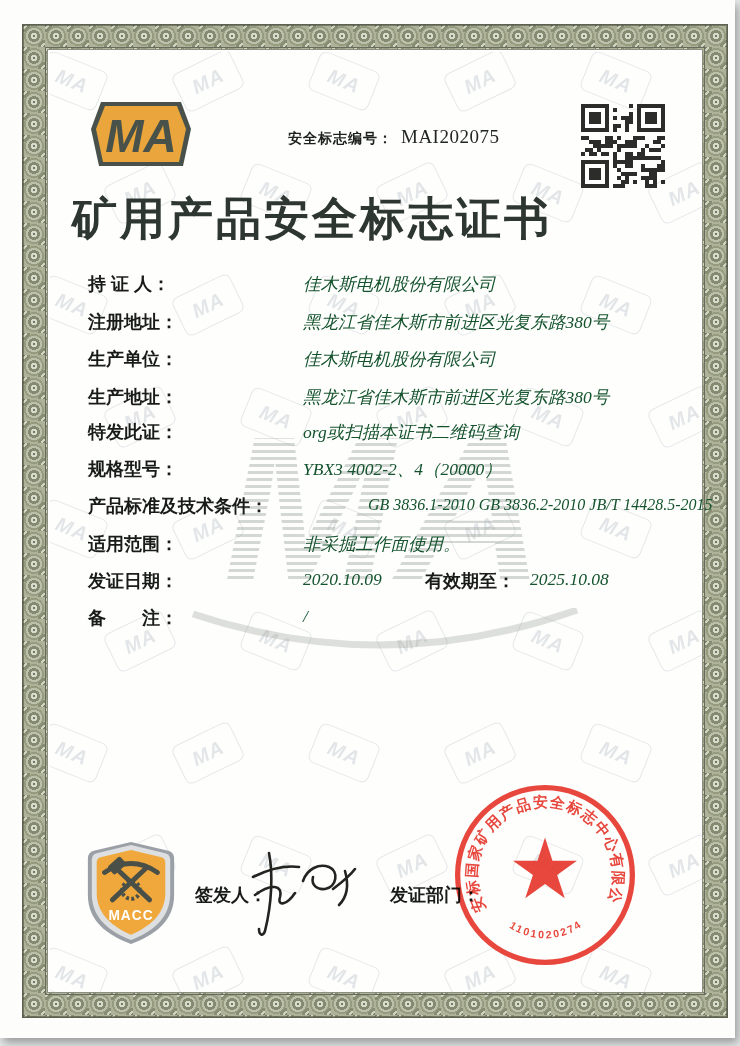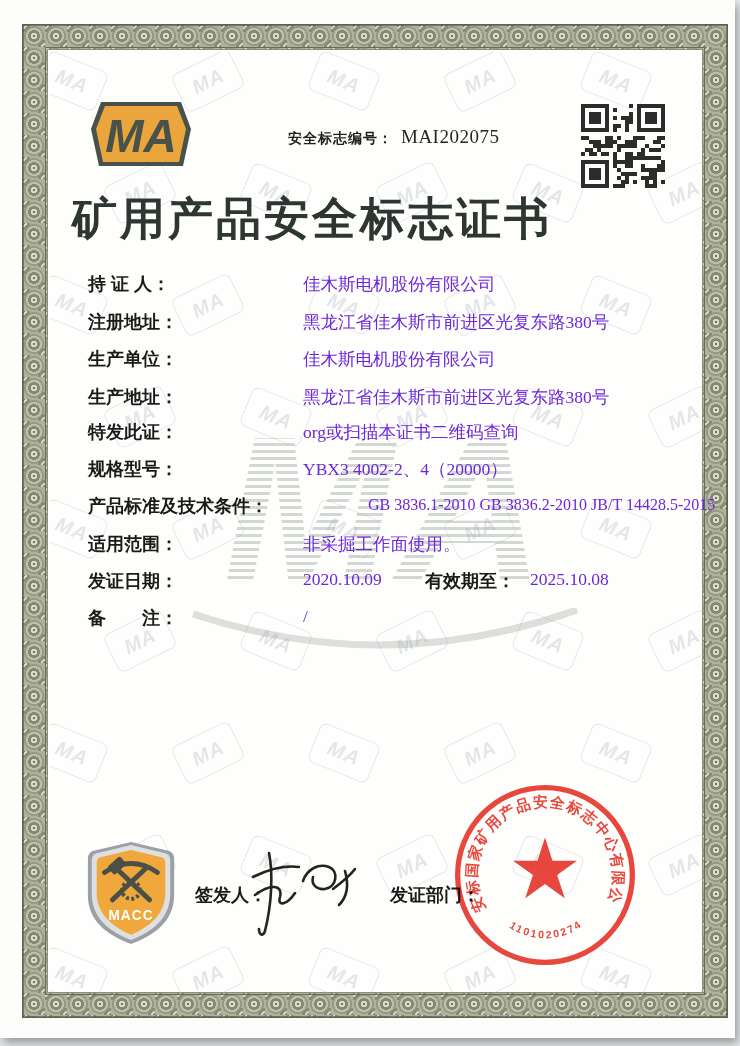--- a/index.html
+++ b/index.html
@@ -46,21 +46,21 @@
   .certno .val{font-family:"Liberation Serif",serif;font-size:19px;color:#232723;margin-left:8px;letter-spacing:.5px;}
   .qr{position:absolute;left:581px;top:104px;width:84px;height:84px;}
 
   .title{position:absolute;left:0;top:189px;width:624px;text-align:center;
          font-family:"Liberation Serif",serif;font-weight:900;font-size:45px;
          color:#2e3632;letter-spacing:3px;}
 
   
   .row{position:absolute;left:88px;white-space:nowrap;}
   .row .lbl{font-weight:700;font-size:18px;color:#181b18;display:inline-block;}
-  .row .val{font-family:"Liberation Serif",serif;font-size:17.5px;color:#6d28d9;}
+  .row .val{font-family:"Liberation Serif",serif;font-size:17.5px;color:#14532d;font-style:italic;}
   .val-col{position:absolute;left:215px;top:0;}
   .std-val{font-size:16px !important;}
 
   .statement{position:absolute;left:90px;top:696px;width:566px;
          font-family:"Liberation Serif",serif;font-size:16.3px;line-height:27px;
          color:#171817;text-align:justify;text-indent:2em;}
 
   
   .shield{position:absolute;left:82px;top:841px;}
   .signer{position:absolute;left:195px;top:883px;font-weight:700;font-size:18px;color:#181b18;}

